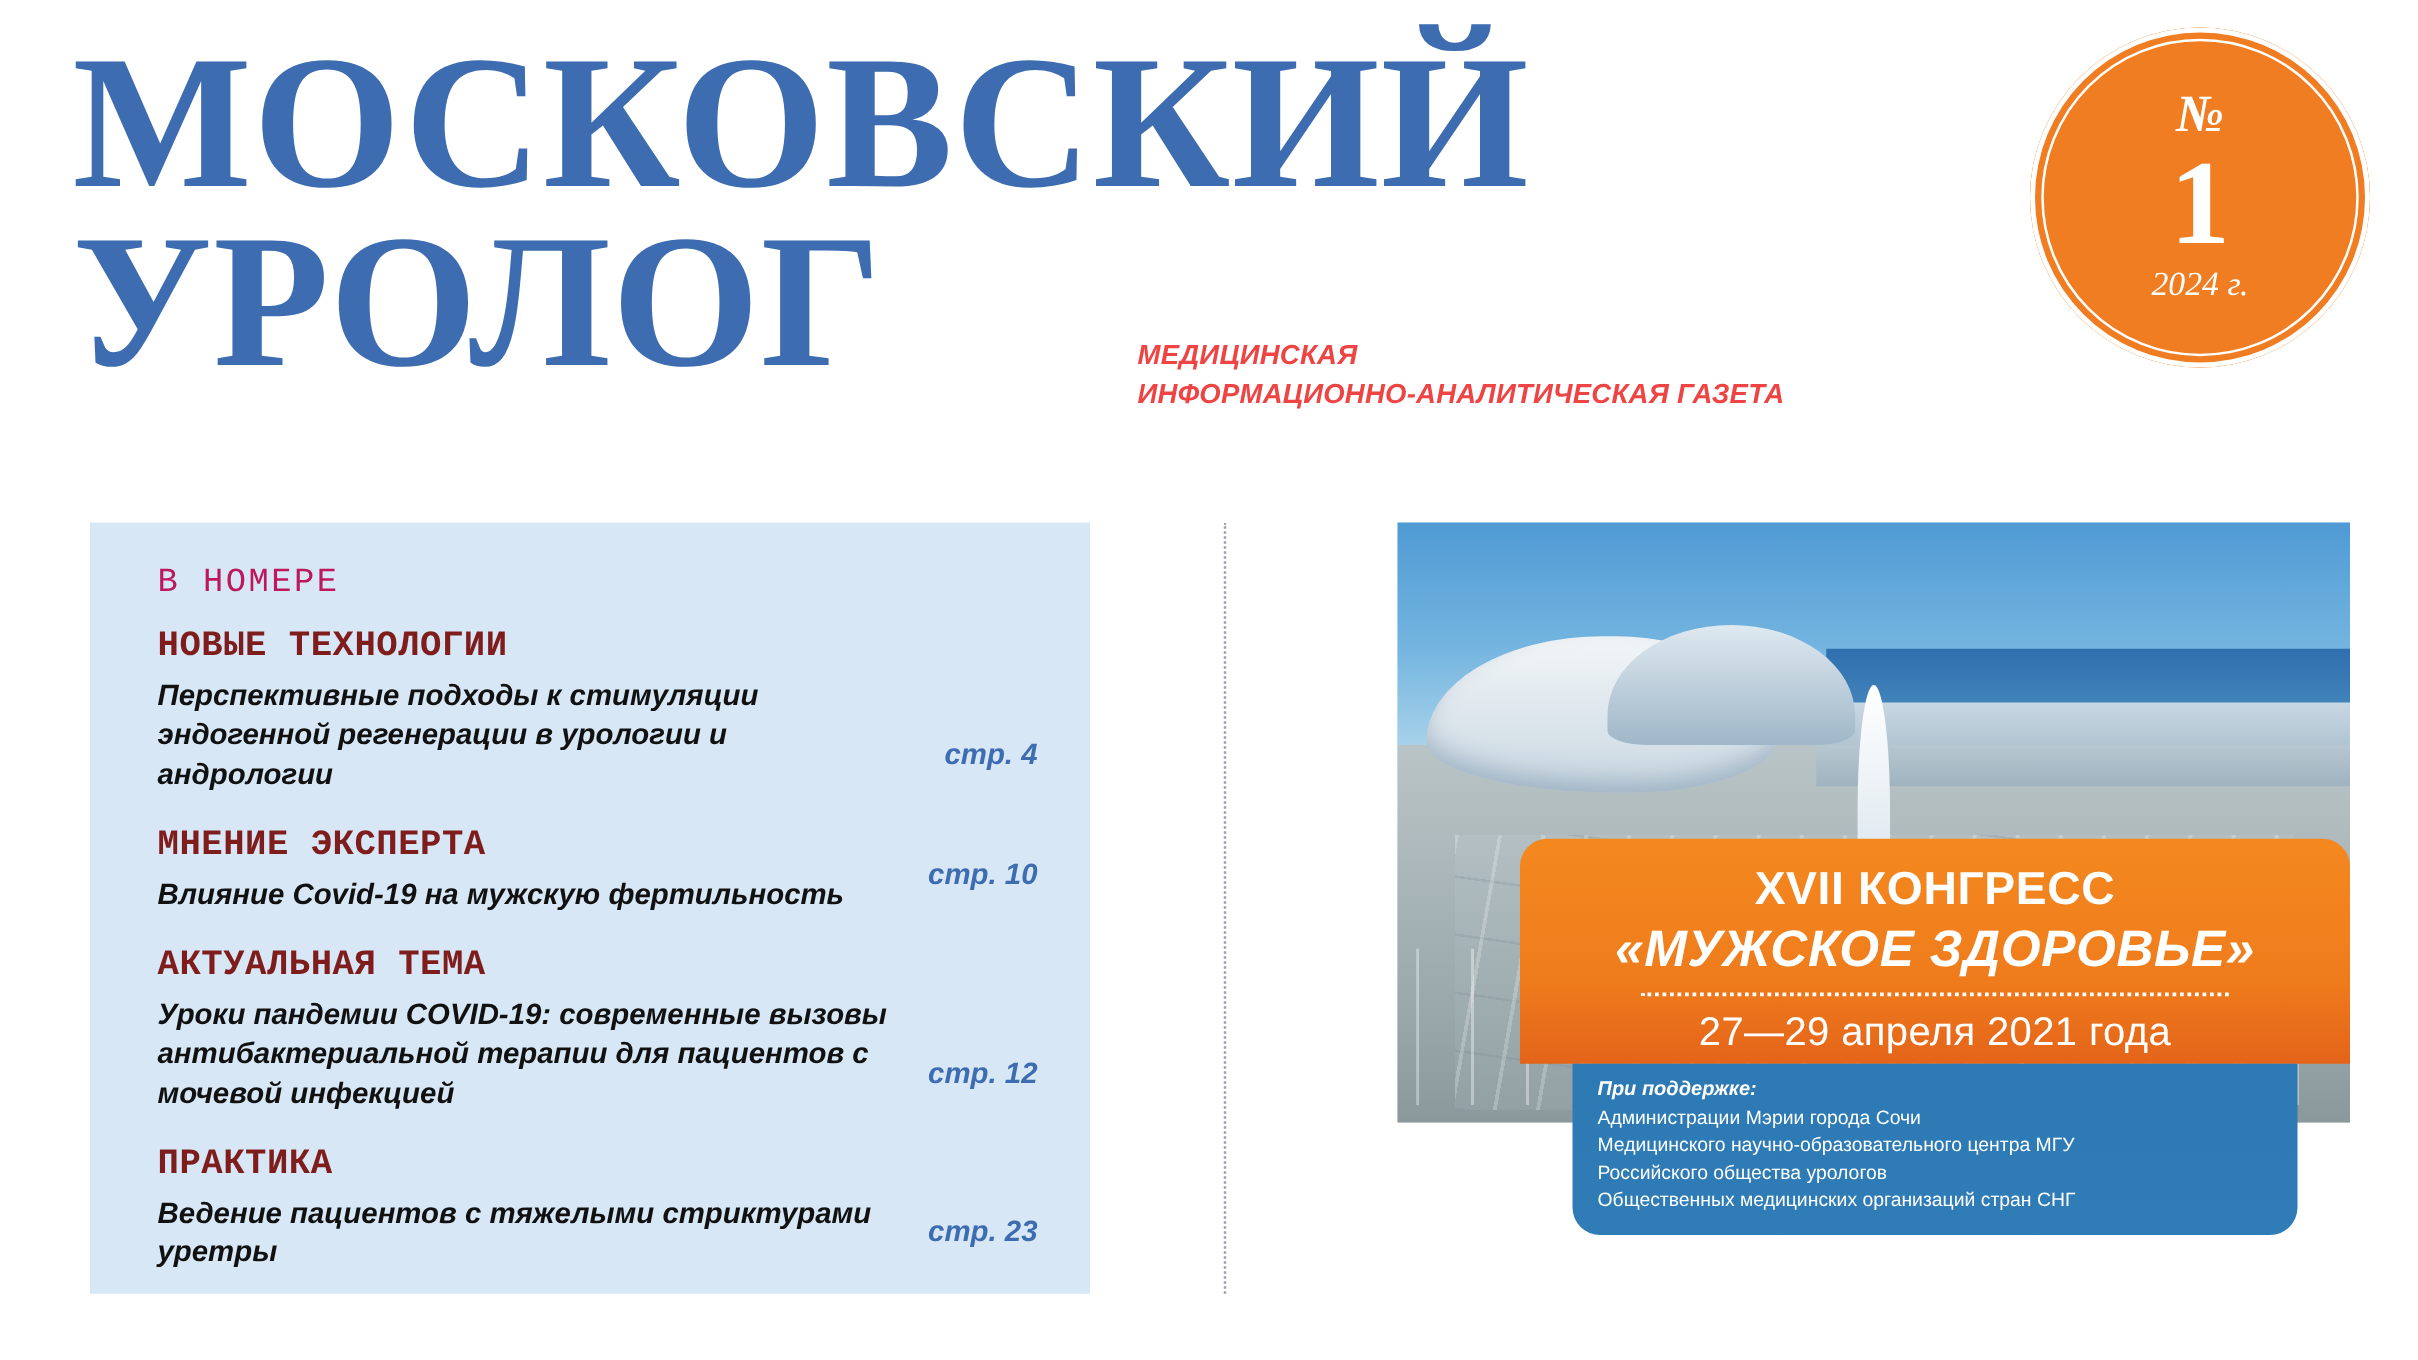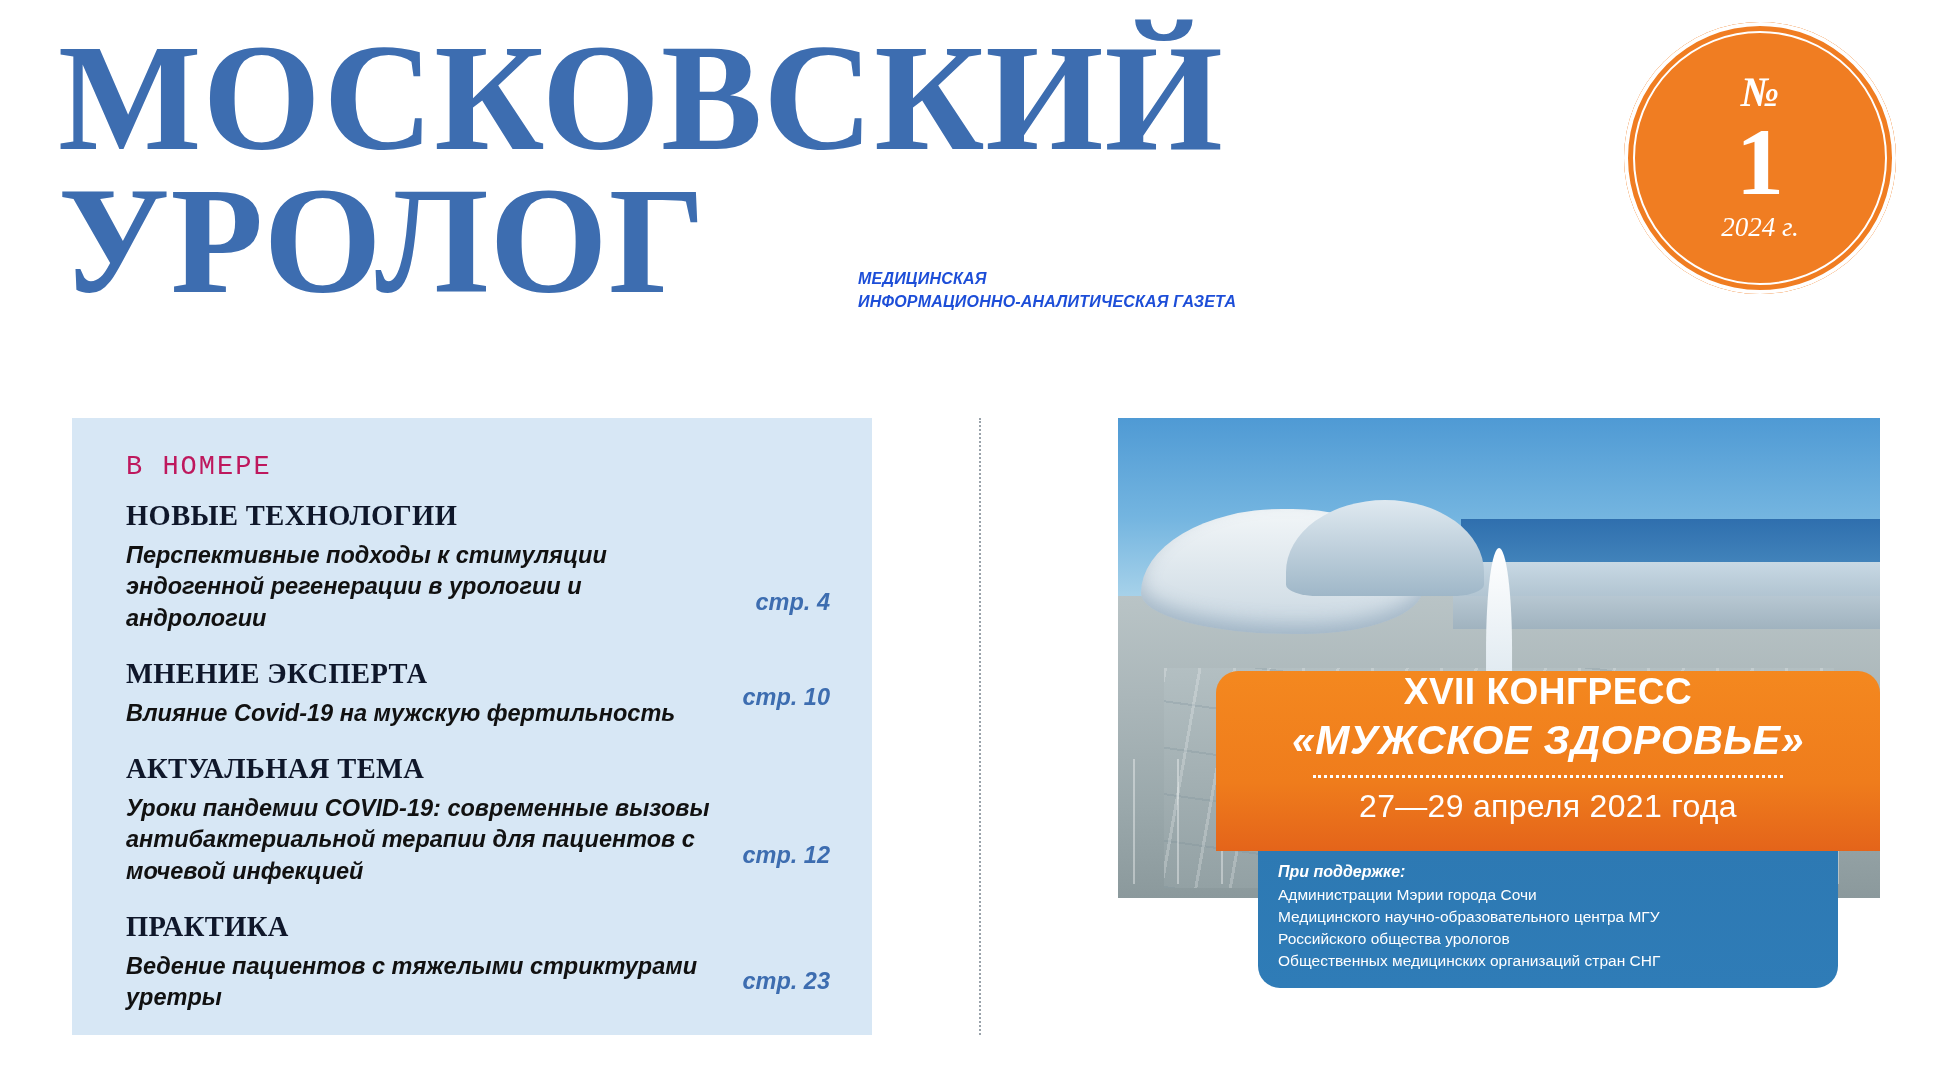--- a/index.html
+++ b/index.html
@@ -36,28 +36,28 @@
     font-size: 152px;
     line-height: 0.93;
     letter-spacing: 1px;
     white-space: nowrap;
   }
   .title-line.two {
     margin-top: 2px;
   }
   .subtitle {
     position: absolute;
-    left: 858px;
+    left: 910px;
     top: 268px;
     font-family: "Liberation Sans", sans-serif;
     font-style: italic;
     font-weight: bold;
-    font-size: 16px;
+    font-size: 22px;
     line-height: 1.42;
-    color: #1d4ed8;
+    color: #ef4444;
     letter-spacing: 0.2px;
   }
 
   
   .issue-badge {
     position: absolute;
     left: 1624px;
     top: 22px;
     width: 272px;
     height: 272px;
@@ -116,25 +116,25 @@
     font-family: Liberation Mono, monospace;
     font-size: 27px;
     letter-spacing: 2px;
     color: #be185d;
     margin: 8px 0 18px 20px;
   }
   .toc-section {
     margin: 0 0 14px 20px;
   }
   .toc-section-title {
-    font-family: Liberation Serif, serif;
+    font-family: Liberation Mono, monospace;
     font-weight: bold;
     font-size: 28.5px;
     letter-spacing: 0.4px;
-    color: #0f172a;
+    color: #7f1d1d;
     margin-bottom: 8px;
   }
   .toc-entry {
     position: relative;
     font-family: "Liberation Sans", sans-serif;
     font-style: italic;
     font-weight: bold;
     font-size: 23.5px;
     line-height: 1.33;
     color: #111111;
@@ -238,20 +238,21 @@
     position: absolute;
     left: 98px;
     top: 253px;
     width: 664px;
     height: 180px;
     background: linear-gradient(180deg, #f4881f 0%, #ef7c1c 62%, #e4641a 100%);
     border-radius: 22px 22px 0 0;
     color: #ffffff;
     text-align: center;
     box-sizing: border-box;
+    padding-top: 19px;
   }
   .promo-line1 {
     font-family: "Liberation Sans", sans-serif;
     font-weight: bold;
     font-size: 37px;
     letter-spacing: 0.5px;
   }
   .promo-line2 {
     font-family: "Liberation Sans", sans-serif;
     font-weight: bold;

